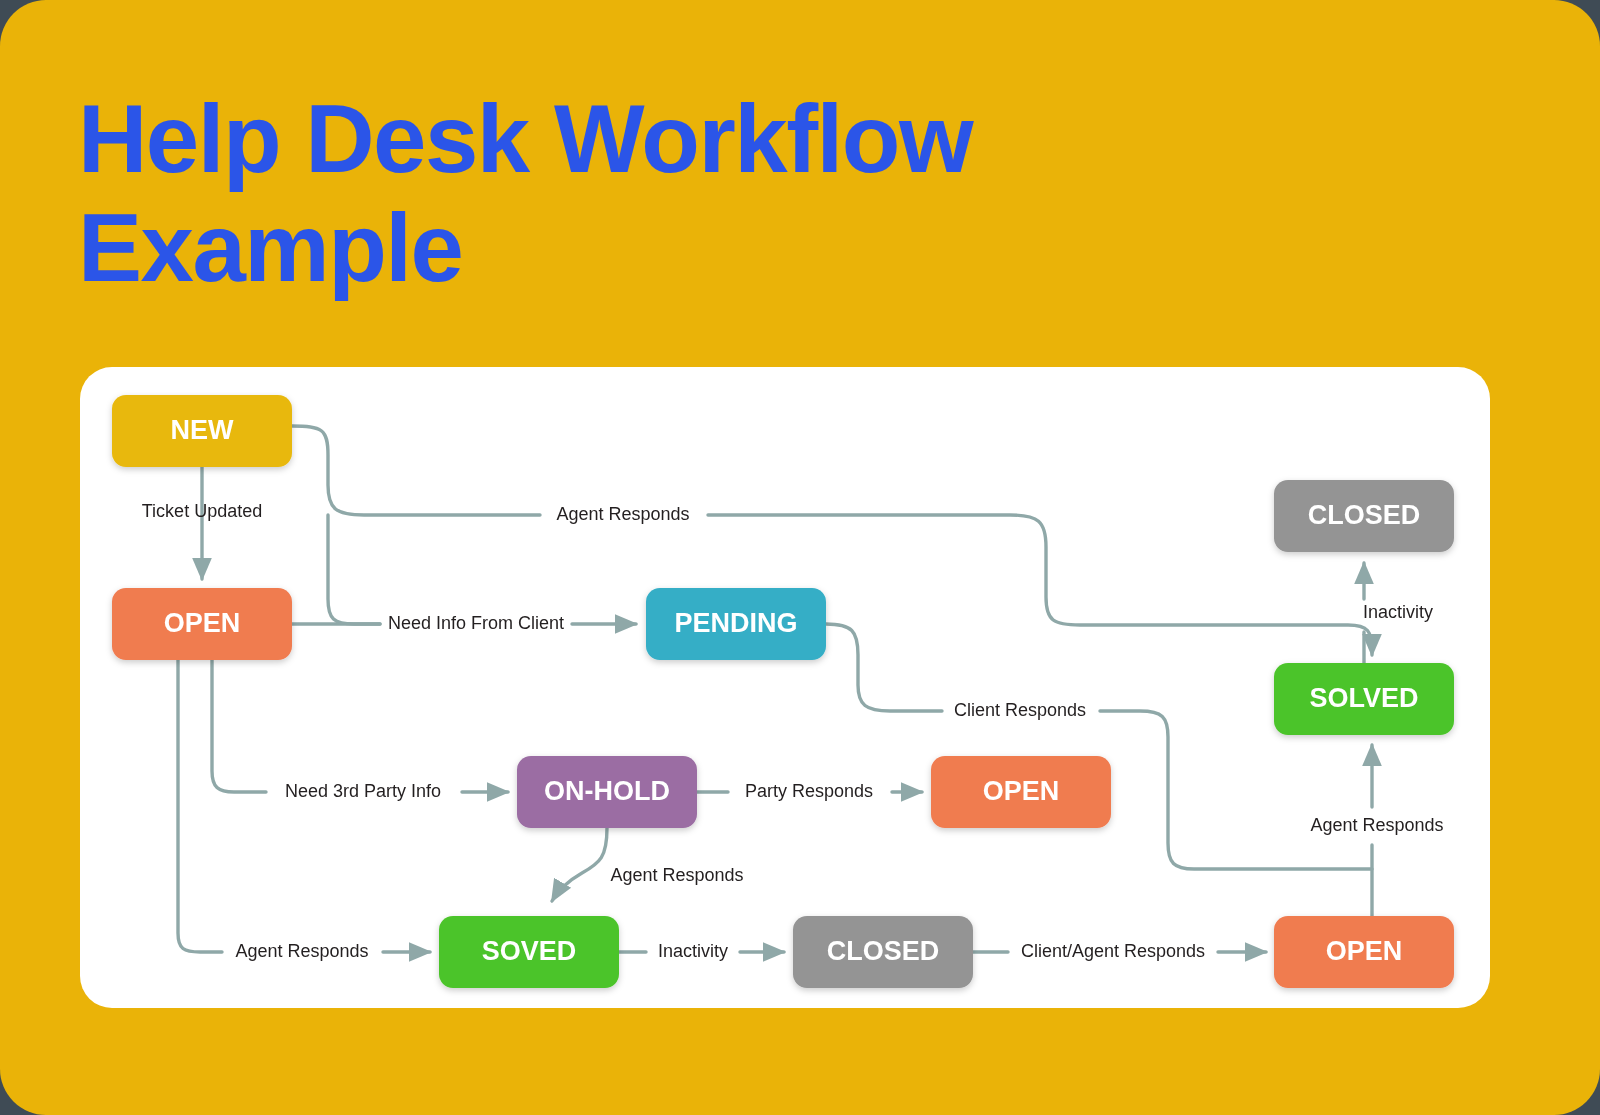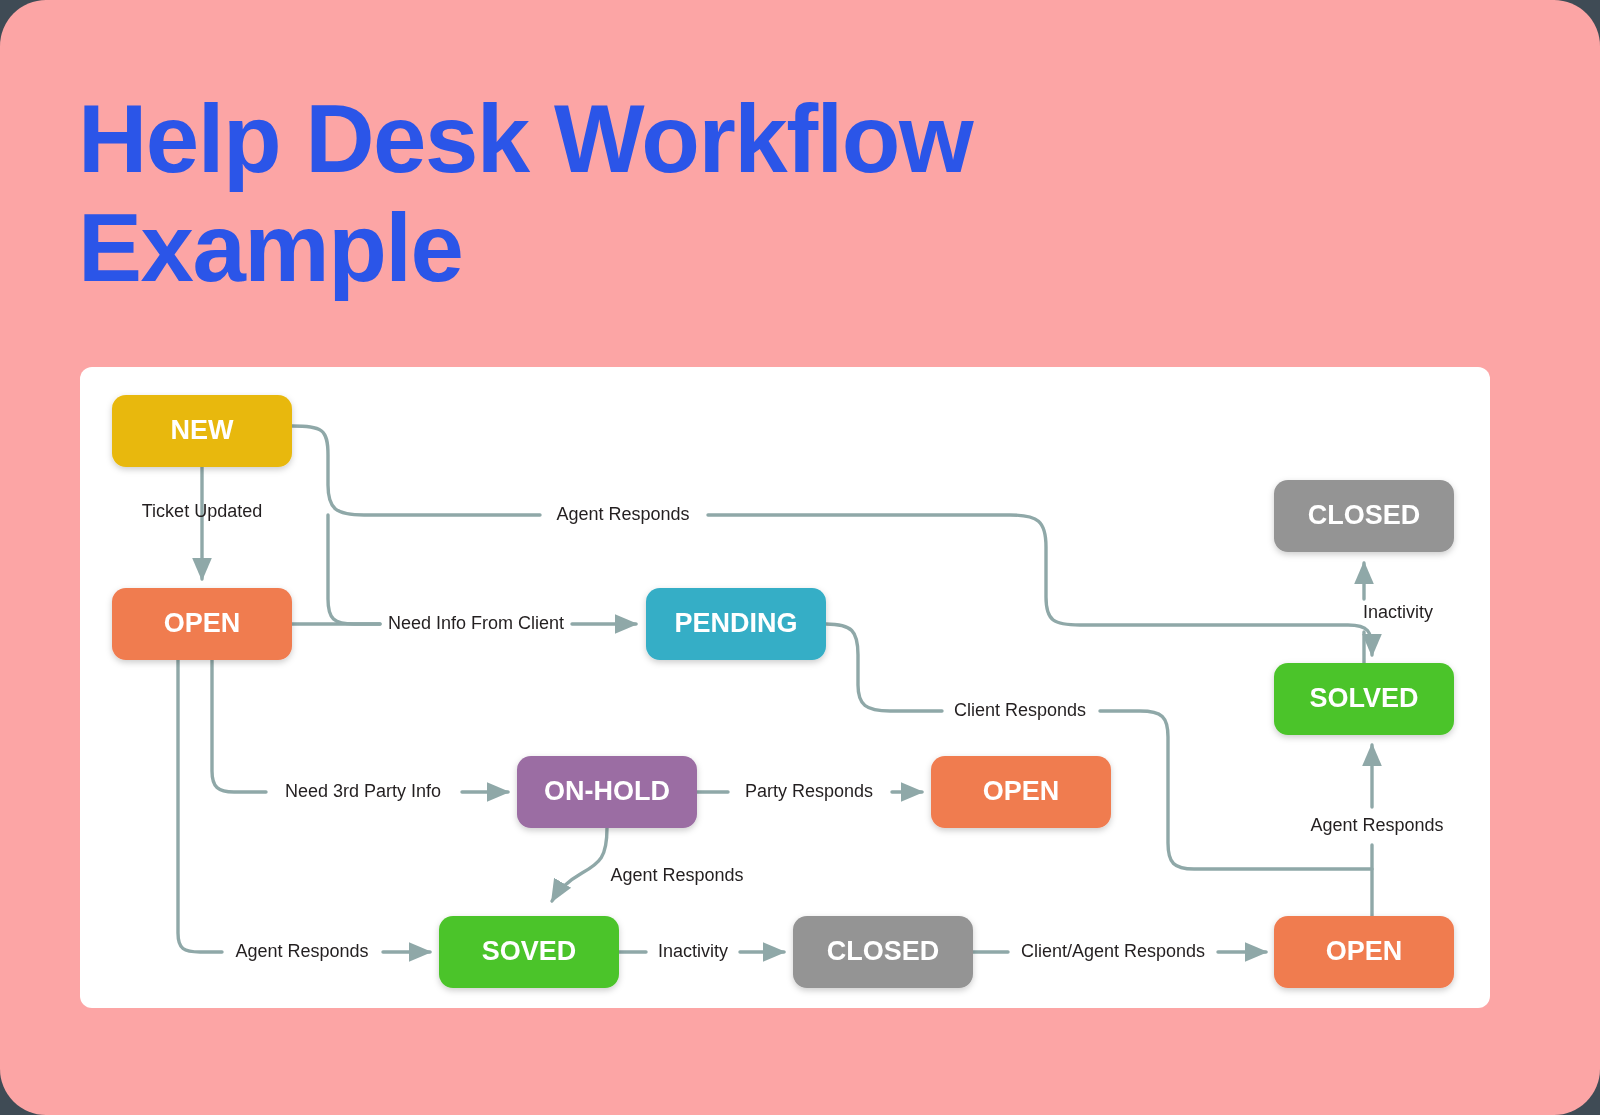--- a/index.html
+++ b/index.html
@@ -32,21 +32,21 @@
     letter-spacing: -1.5px;
     white-space: pre-line;
   }
   #card {
     position: absolute;
     left: 80px;
     top: 367px;
     width: 1410px;
     height: 641px;
     background: #ffffff;
-    border-radius: 12px;
+    border-radius: 32px;
   }
   #diagram {
     position: absolute;
     left: 0;
     top: 0;
     width: 1410px;
     height: 641px;
     display: block;
   }
   .node-rect { rx: 14; ry: 14; }
@@ -69,21 +69,21 @@
     fill: none;
     stroke: #8fa8a8;
     stroke-width: 3.4;
     stroke-linecap: round;
   }
   .node-shadow { filter: url(#nshadow); }
 </style>
 </head>
 <body style="background: rgb(63, 75, 85);">
 
-<div id="page" style="background: #fca5a5;">
+<div id="page" style="background: #eab308;">
 
   <div id="title" style="color: rgb(43, 85, 232);">Help Desk Workflow
 Example</div>
 
   <div id="card" style="background: rgb(255, 255, 255);">
     <svg id="diagram" viewBox="0 0 1410 641">
       <defs>
         <marker id="arrow" markerWidth="9" markerHeight="9" refX="6.2" refY="3.2" orient="auto" markerUnits="strokeWidth">
           <path d="M0,0.3 L6.8,3.2 L0,6.1 Z" fill="#8fa8a8"></path>
         </marker>

